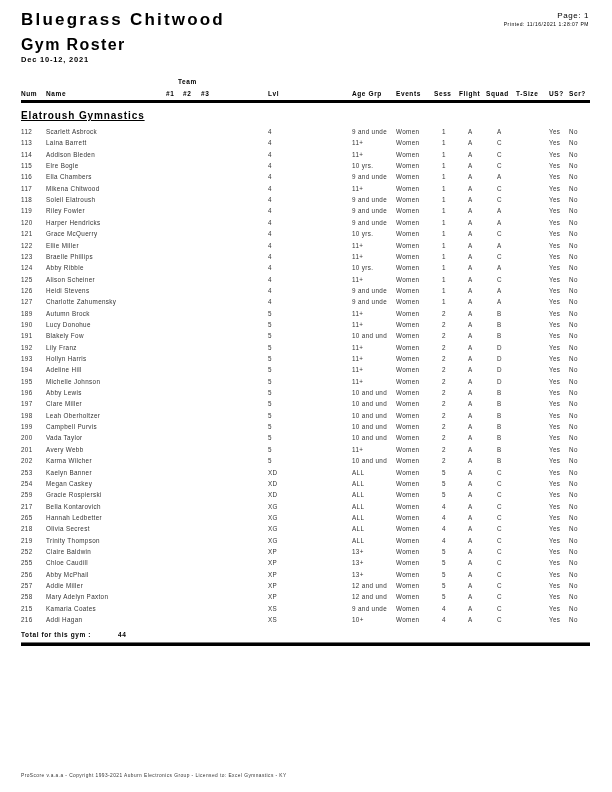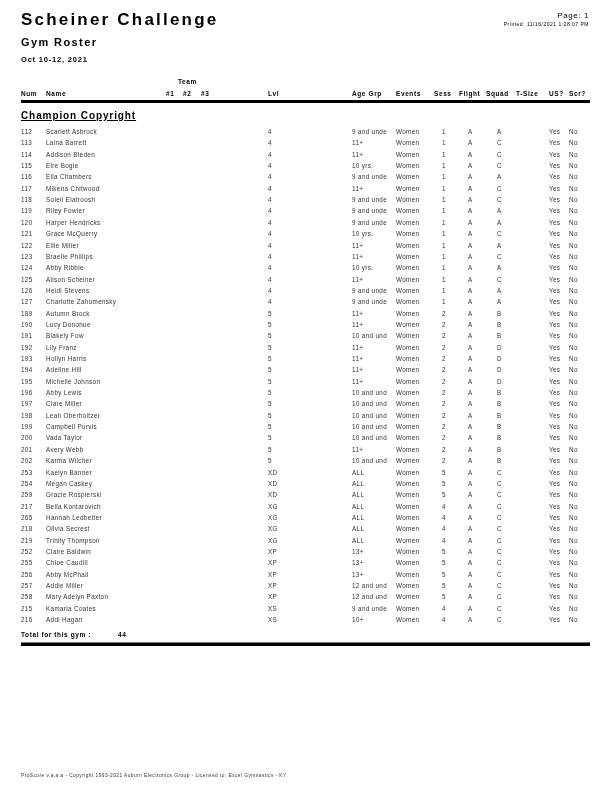--- a/index.html
+++ b/index.html
@@ -1,19 +1,19 @@
 <!DOCTYPE html>
 <html><head>
 <meta charset="utf-8">
 <style>
   html, body { margin: 0; padding: 0; background: #ffffff; }
   body { width: 612px; height: 792px; position: relative; overflow: hidden; font-family: "Liberation Sans", sans-serif; color: #000; }
   .abs { position: absolute; white-space: nowrap; }
   .title { left: 21px; top: 10px; font-size: 17px; font-weight: bold; letter-spacing: 2.2px; }
-  .subtitle { left: 21px; top: 36px; font-size: 11px; font-weight: bold; letter-spacing: 1.4px; }
+  .subtitle { left: 21px; top: 36px; font-size: 16px; font-weight: bold; letter-spacing: 1.4px; }
   .dates { left: 21px; top: 55px; font-size: 7.5px; font-weight: bold; letter-spacing: 0.8px; }
   .page { right: 23px; top: 11px; font-size: 8px; letter-spacing: 0.6px; text-align: right; }
   .printed { right: 23px; top: 21px; font-size: 5px; letter-spacing: 0.5px; }
   .team-label { left: 178px; top: 78px; font-size: 6.5px; font-weight: bold; letter-spacing: 0.6px; }
   .hdr { top: 90px; font-size: 6.5px; font-weight: bold; letter-spacing: 0.6px; }
   .rule-thick { left: 21px; width: 569px; height: 3px; background: #000; }
   .rule-top { top: 100px; }
   .rule-bottom { top: 643px; }
   .rule-thin { left: 21px; width: 569px; height: 1px; background: #777; }
   .gym { left: 21px; top: 110px; font-size: 10px; font-weight: bold; letter-spacing: 0.9px; text-decoration: underline; }
@@ -30,23 +30,23 @@
   .c-us { left: 549px; }
   .c-scr { left: 569px; }
   .total { left: 21px; top: 631px; font-size: 6.5px; font-weight: bold; letter-spacing: 0.6px; }
   .total-val { left: 118px; top: 631px; font-size: 6.5px; font-weight: bold; letter-spacing: 0.6px; }
   .footer { left: 21px; top: 773px; font-size: 4.8px; color: #333; letter-spacing: 0.45px; }
 </style>
 </head>
 <body>
 
 <div>
-  <div class="abs title">Scheiner Challenge</div>
+  <div class="abs title">Bluegrass Chitwood</div>
   <div class="abs subtitle">Gym Roster</div>
-  <div class="abs dates">Oct 10-12, 2021</div>
+  <div class="abs dates">Dec 10-12, 2021</div>
   <div class="abs page">Page: 1</div>
   <div class="abs printed">Printed: 11/16/2021 1:28:07 PM</div>
 
   <div class="abs team-label">Team</div>
   <div>
     <span class="abs hdr" style="left:21px">Num</span>
     <span class="abs hdr" style="left:46px">Name</span>
     <span class="abs hdr" style="left:166px">#1</span>
     <span class="abs hdr" style="left:183px">#2</span>
     <span class="abs hdr" style="left:201px">#3</span>
@@ -56,21 +56,21 @@
     <span class="abs hdr" style="left:434px">Sess</span>
     <span class="abs hdr" style="left:459px">Flight</span>
     <span class="abs hdr" style="left:486px">Squad</span>
     <span class="abs hdr" style="left:516px">T-Size</span>
     <span class="abs hdr" style="left:549px">US?</span>
     <span class="abs hdr" style="left:569px">Scr?</span>
   </div>
 
   <div class="abs rule-thick rule-top"></div>
 
-  <div class="abs gym">Champion Copyright</div>
+  <div class="abs gym">Elatroush Gymnastics</div>
 
   <div id="rows">
       <div class="row" style="top: 128px;">
         <span class="c-num">112</span>
         <span class="c-name">Scarlett Asbrock</span>
         <span class="c-lvl">4</span>
         <span class="c-age">9 and unde</span>
         <span class="c-ev">Women</span>
         <span class="c-sess">1</span>
         <span class="c-flight">A</span>

